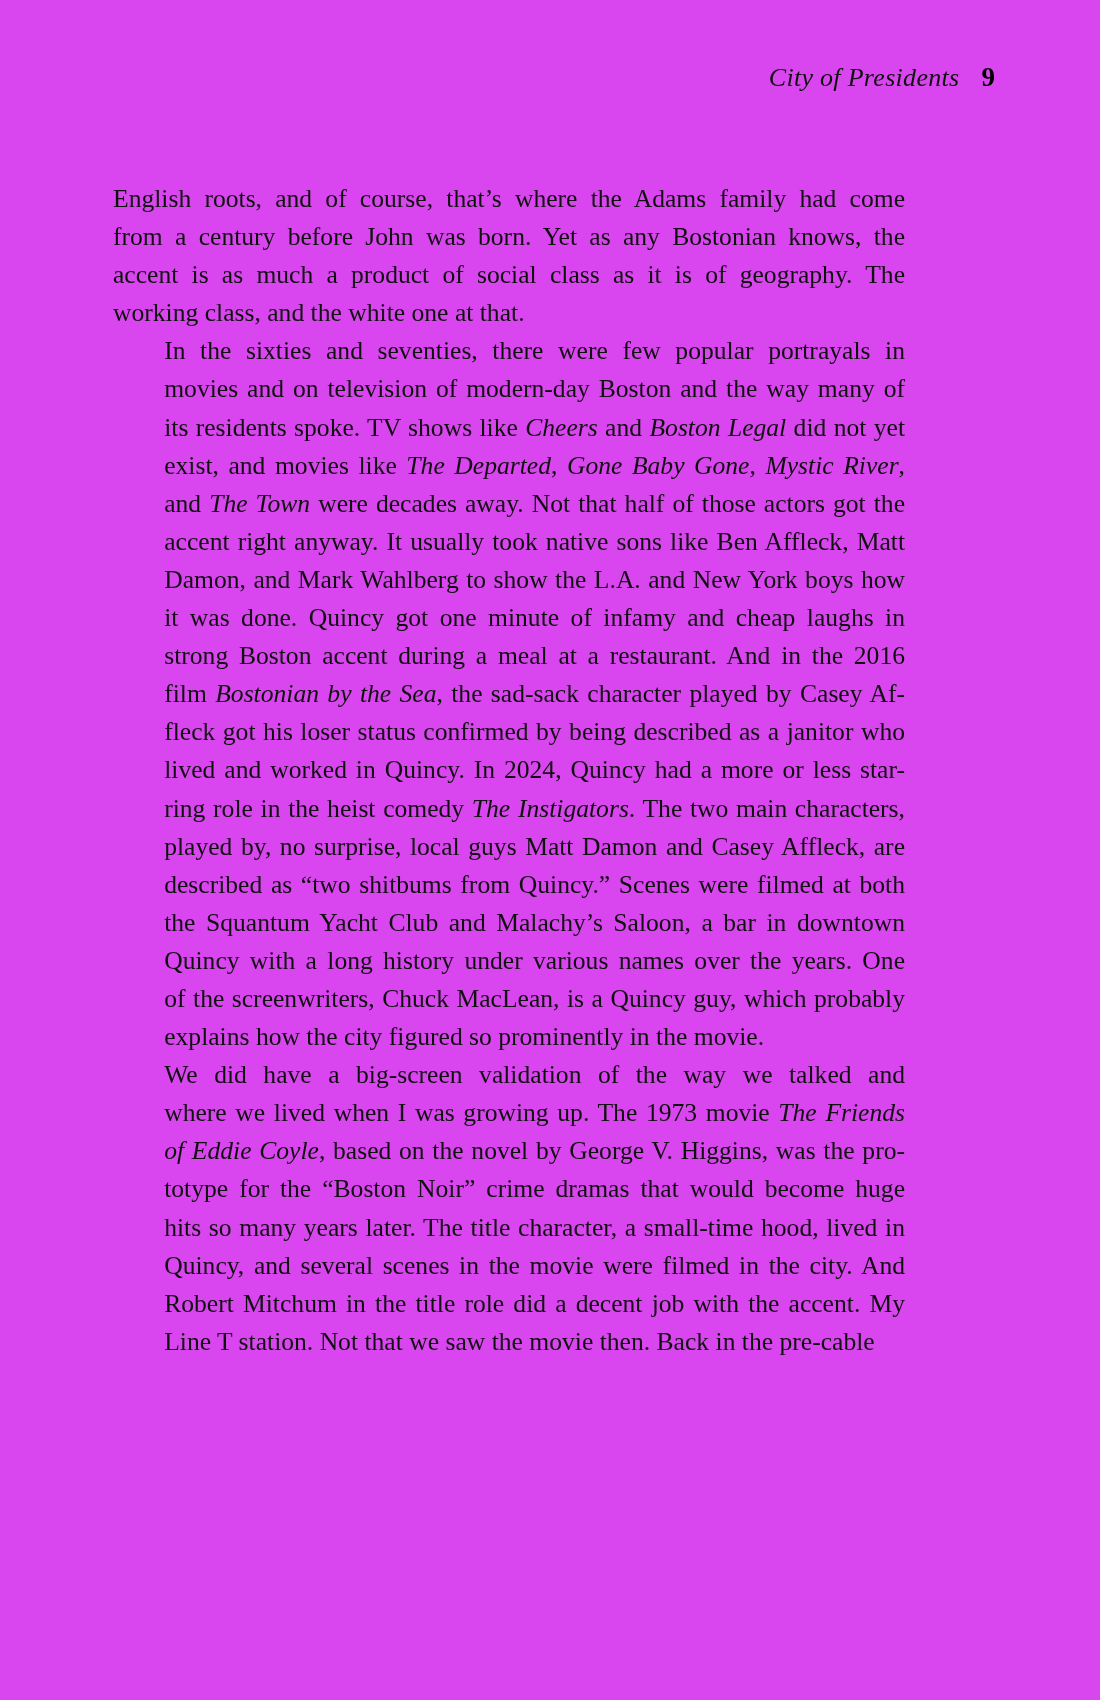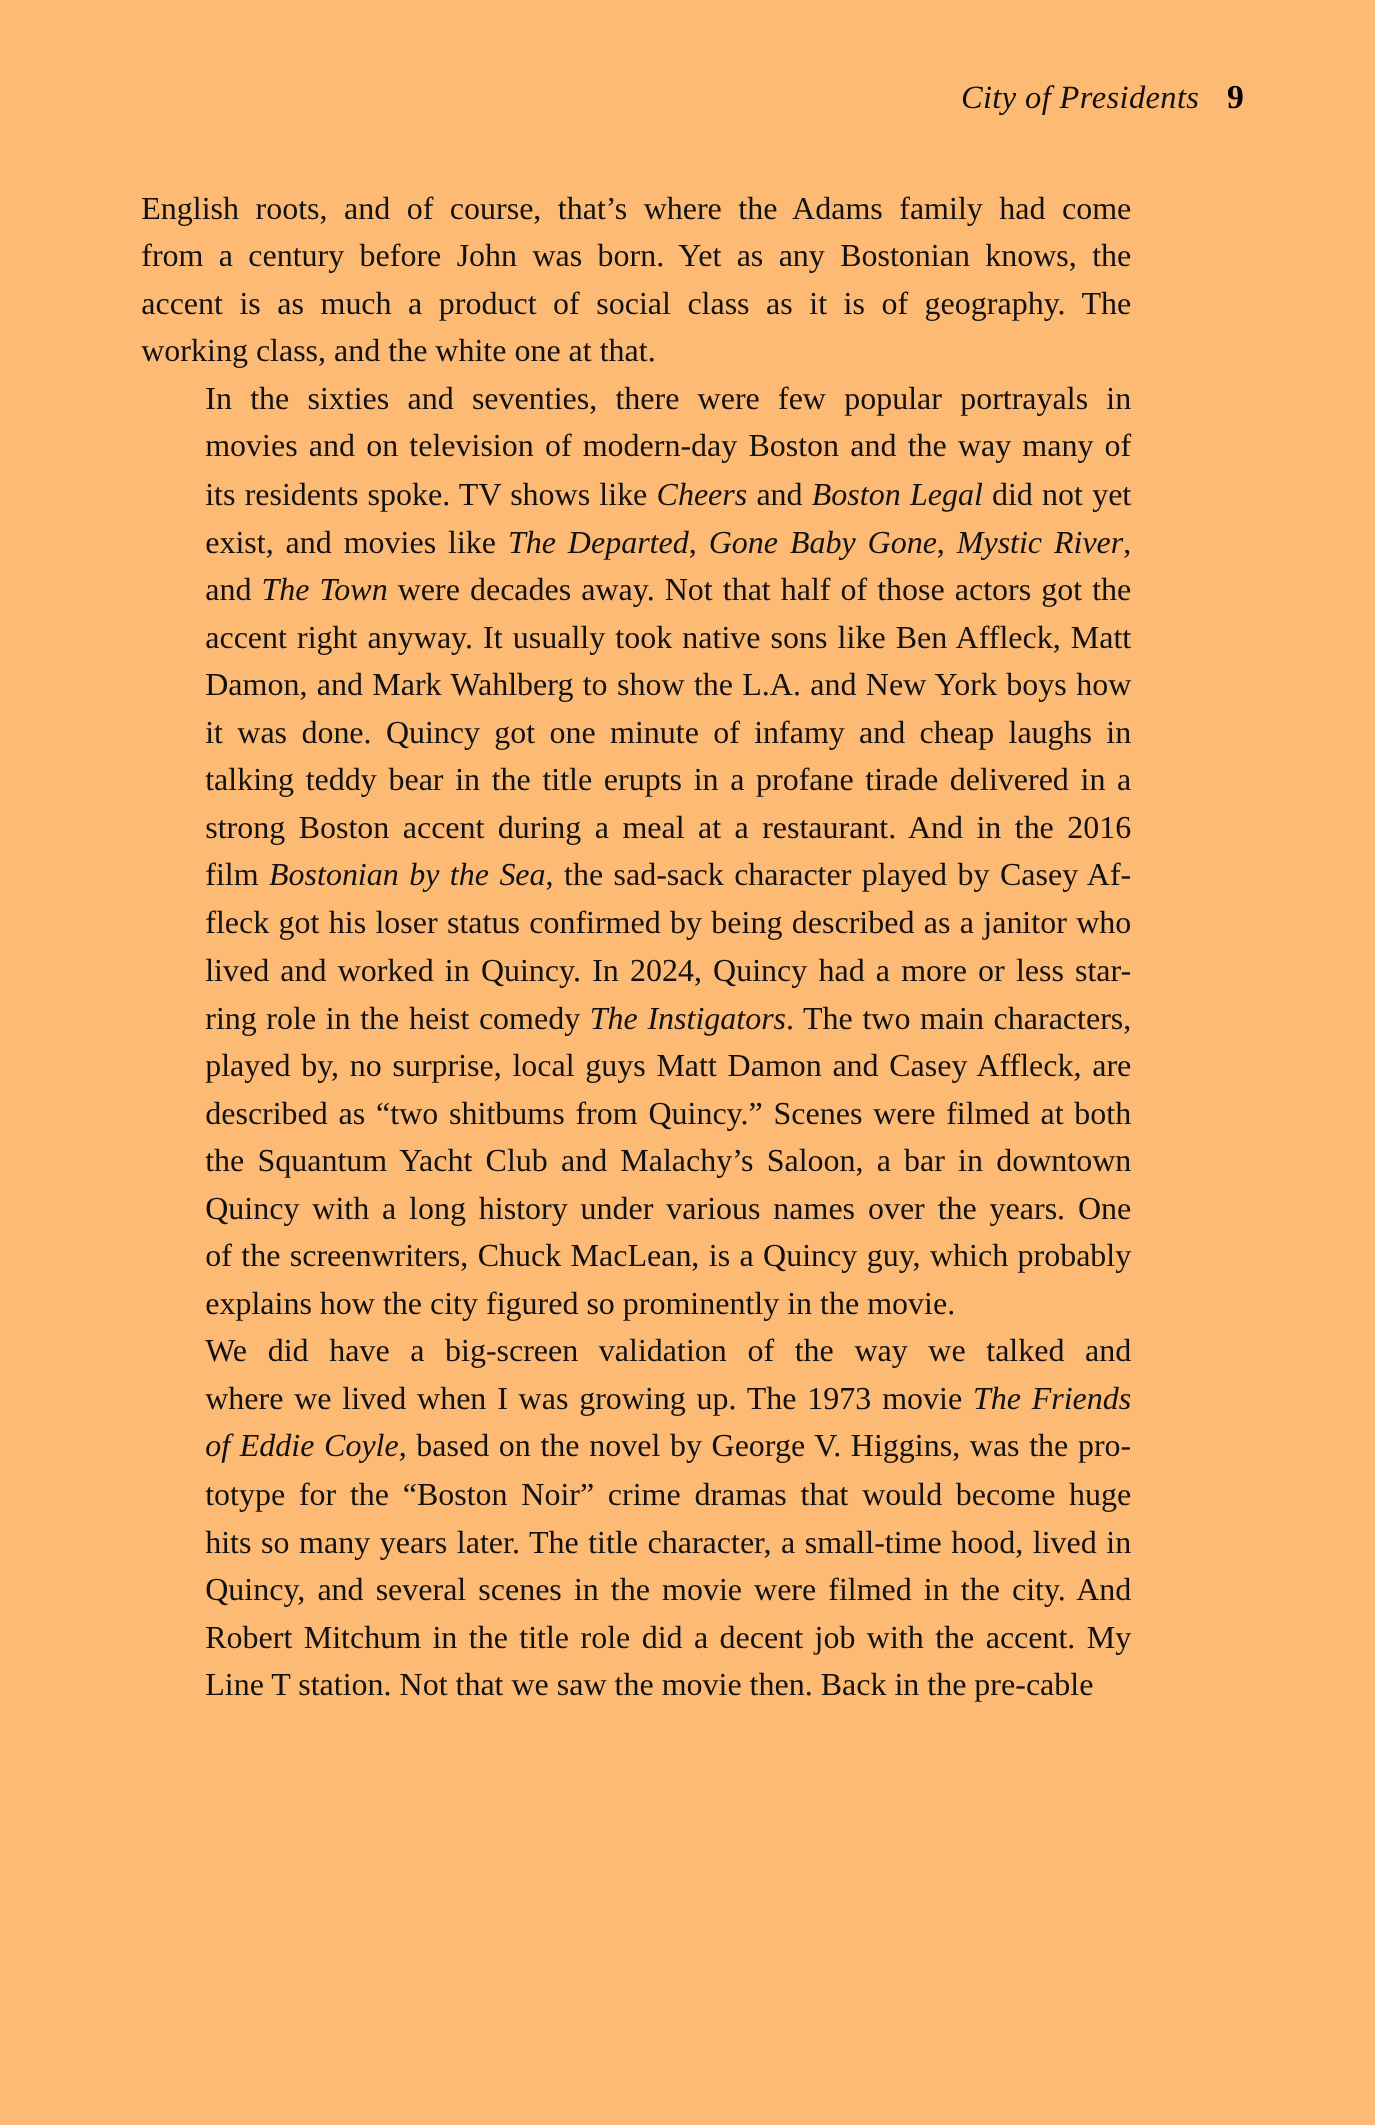--- a/index.html
+++ b/index.html
@@ -4,21 +4,21 @@
 <style>
   html, body {
     margin: 0;
     padding: 0;
     background: #ffffff;
   }
   .page {
     position: relative;
     width: 1100px;
     height: 1700px;
-    background: #fdba74;
+    background: #d946ef;
     box-sizing: border-box;
     font-family: "Liberation Serif", "DejaVu Serif", serif;
     color: #111111;
     overflow: hidden;
   }
 
   
   .running-head {
     position: absolute;
     top: 62px;
@@ -54,20 +54,21 @@
     text-align: justify;
     text-justify: inter-word;
     color: #111111;
     hyphens: none;
   }
   p.para.indent {
     text-indent: 2.0em;
   }
   p.para.no-indent {
     text-indent: 0;
+    margin-top: 32px;
   }
   
   .line {
     display: block;
     text-align: justify;
     text-align-last: justify;
     white-space: pre-wrap;
   }
   .line.last {
     text-align-last: left;
@@ -99,21 +100,20 @@
       </p>
       <p class="para indent">
         <span class="line first-indent"><span>In the sixties and seventies, there were few popular portrayals in</span></span>
         <span class="line"><span>movies and on television of modern-day Boston and the way many of</span></span>
         <span class="line"><span>its residents spoke. TV shows like </span><i>Cheers</i><span> and </span><i>Boston Legal</i><span> did not yet</span></span>
         <span class="line"><span>exist, and movies like </span><i>The Departed</i><span>, </span><i>Gone Baby Gone</i><span>, </span><i>Mystic River</i><span>,</span></span>
         <span class="line"><span>and </span><i>The Town</i><span> were decades away. Not that half of those actors got the</span></span>
         <span class="line"><span>accent right anyway. It usually took native sons like Ben Affleck, Matt</span></span>
         <span class="line"><span>Damon, and Mark Wahlberg to show the L.A. and New York boys how</span></span>
         <span class="line"><span>it was done. Quincy got one minute of infamy and cheap laughs in</span></span>
-        <span class="line"><span>talking teddy bear in the title erupts in a profane tirade delivered in a</span></span>
         <span class="line"><span>strong Boston accent during a meal at a restaurant. And in the 2016</span></span>
         <span class="line"><span>film </span><i>Bostonian by the Sea</i><span>, the sad-sack character played by Casey Af-</span></span>
         <span class="line"><span>fleck got his loser status confirmed by being described as a janitor who</span></span>
         <span class="line"><span>lived and worked in Quincy. In 2024, Quincy had a more or less star-</span></span>
         <span class="line"><span>ring role in the heist comedy </span><i>The Instigators</i><span>. The two main characters,</span></span>
         <span class="line"><span>played by, no surprise, local guys Matt Damon and Casey Affleck, are</span></span>
         <span class="line"><span>described as “two shitbums from Quincy.” Scenes were filmed at both</span></span>
         <span class="line"><span>the Squantum Yacht Club and Malachy’s Saloon, a bar in downtown</span></span>
         <span class="line"><span>Quincy with a long history under various names over the years. One</span></span>
         <span class="line"><span>of the screenwriters, Chuck MacLean, is a Quincy guy, which probably</span></span>

